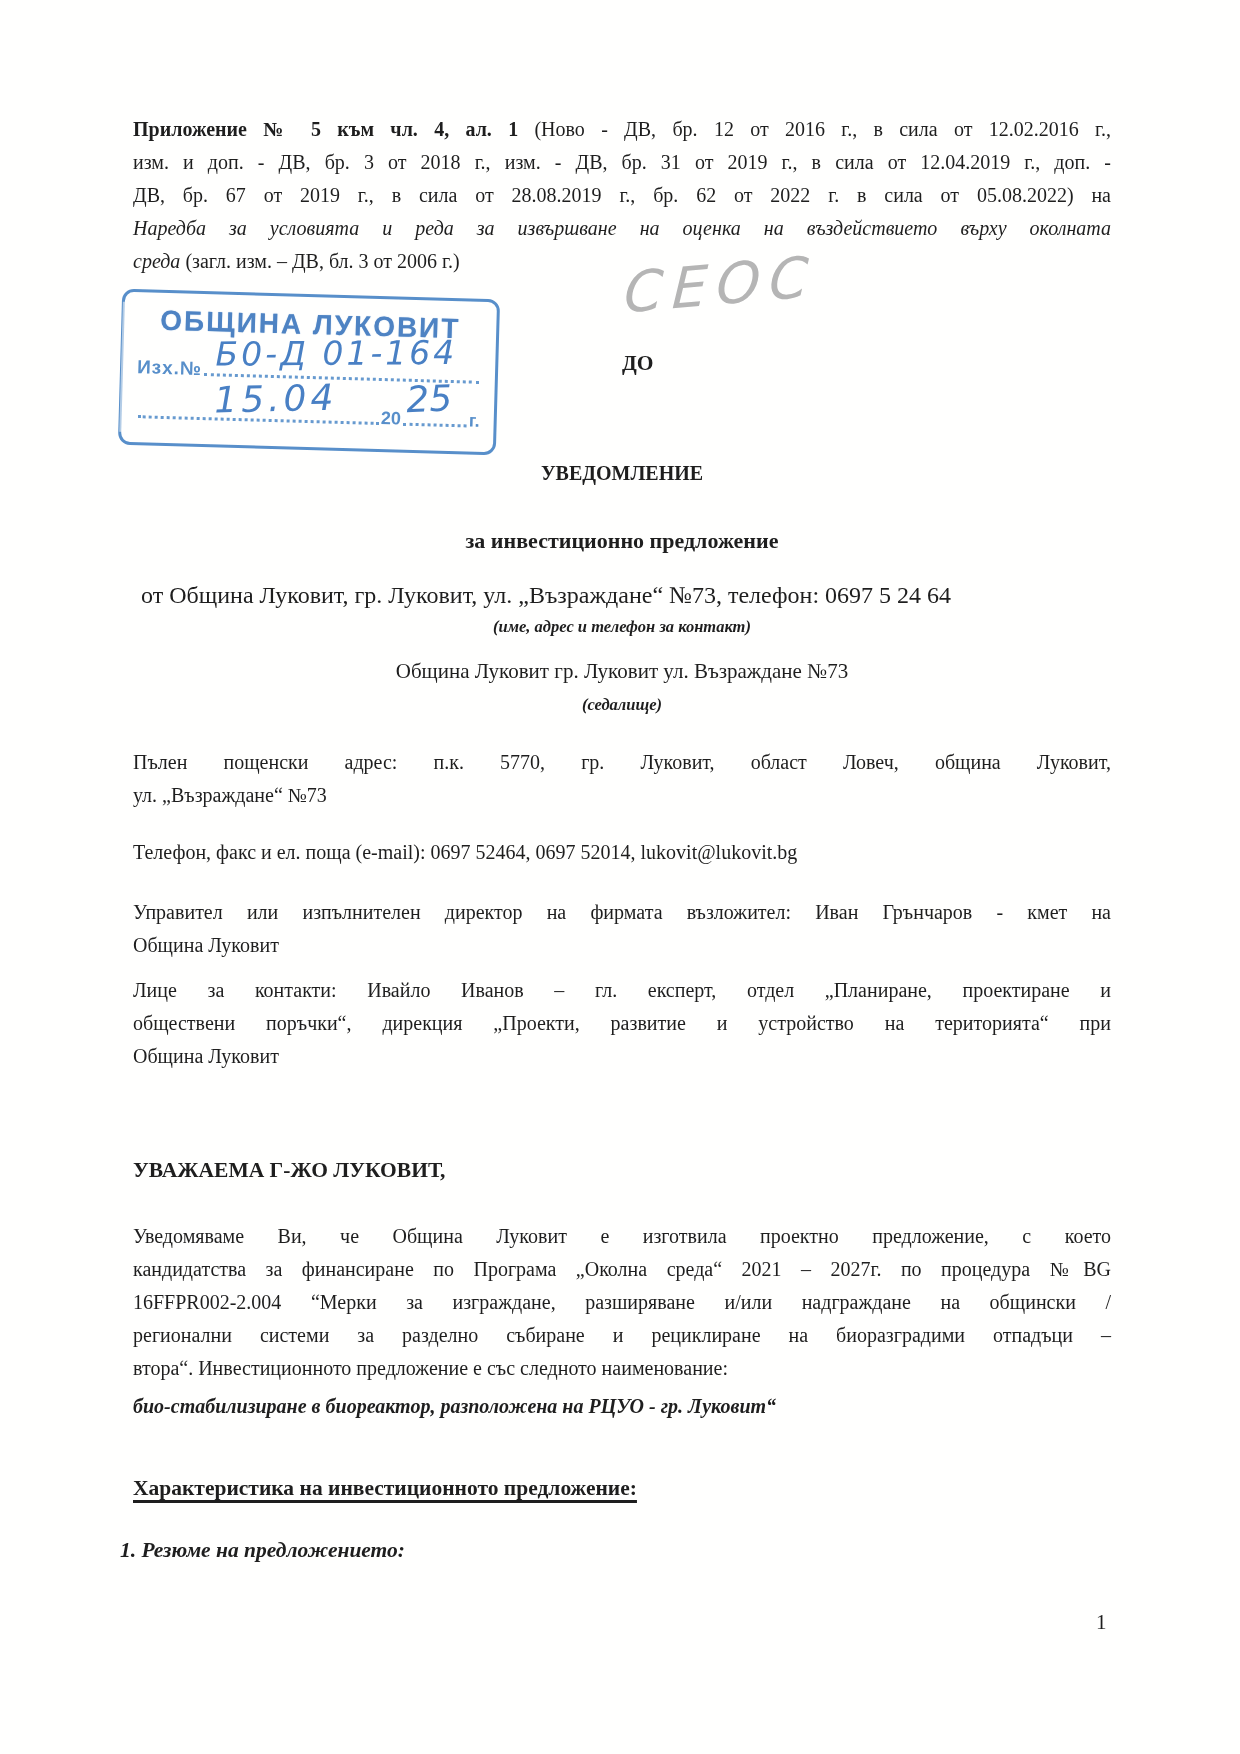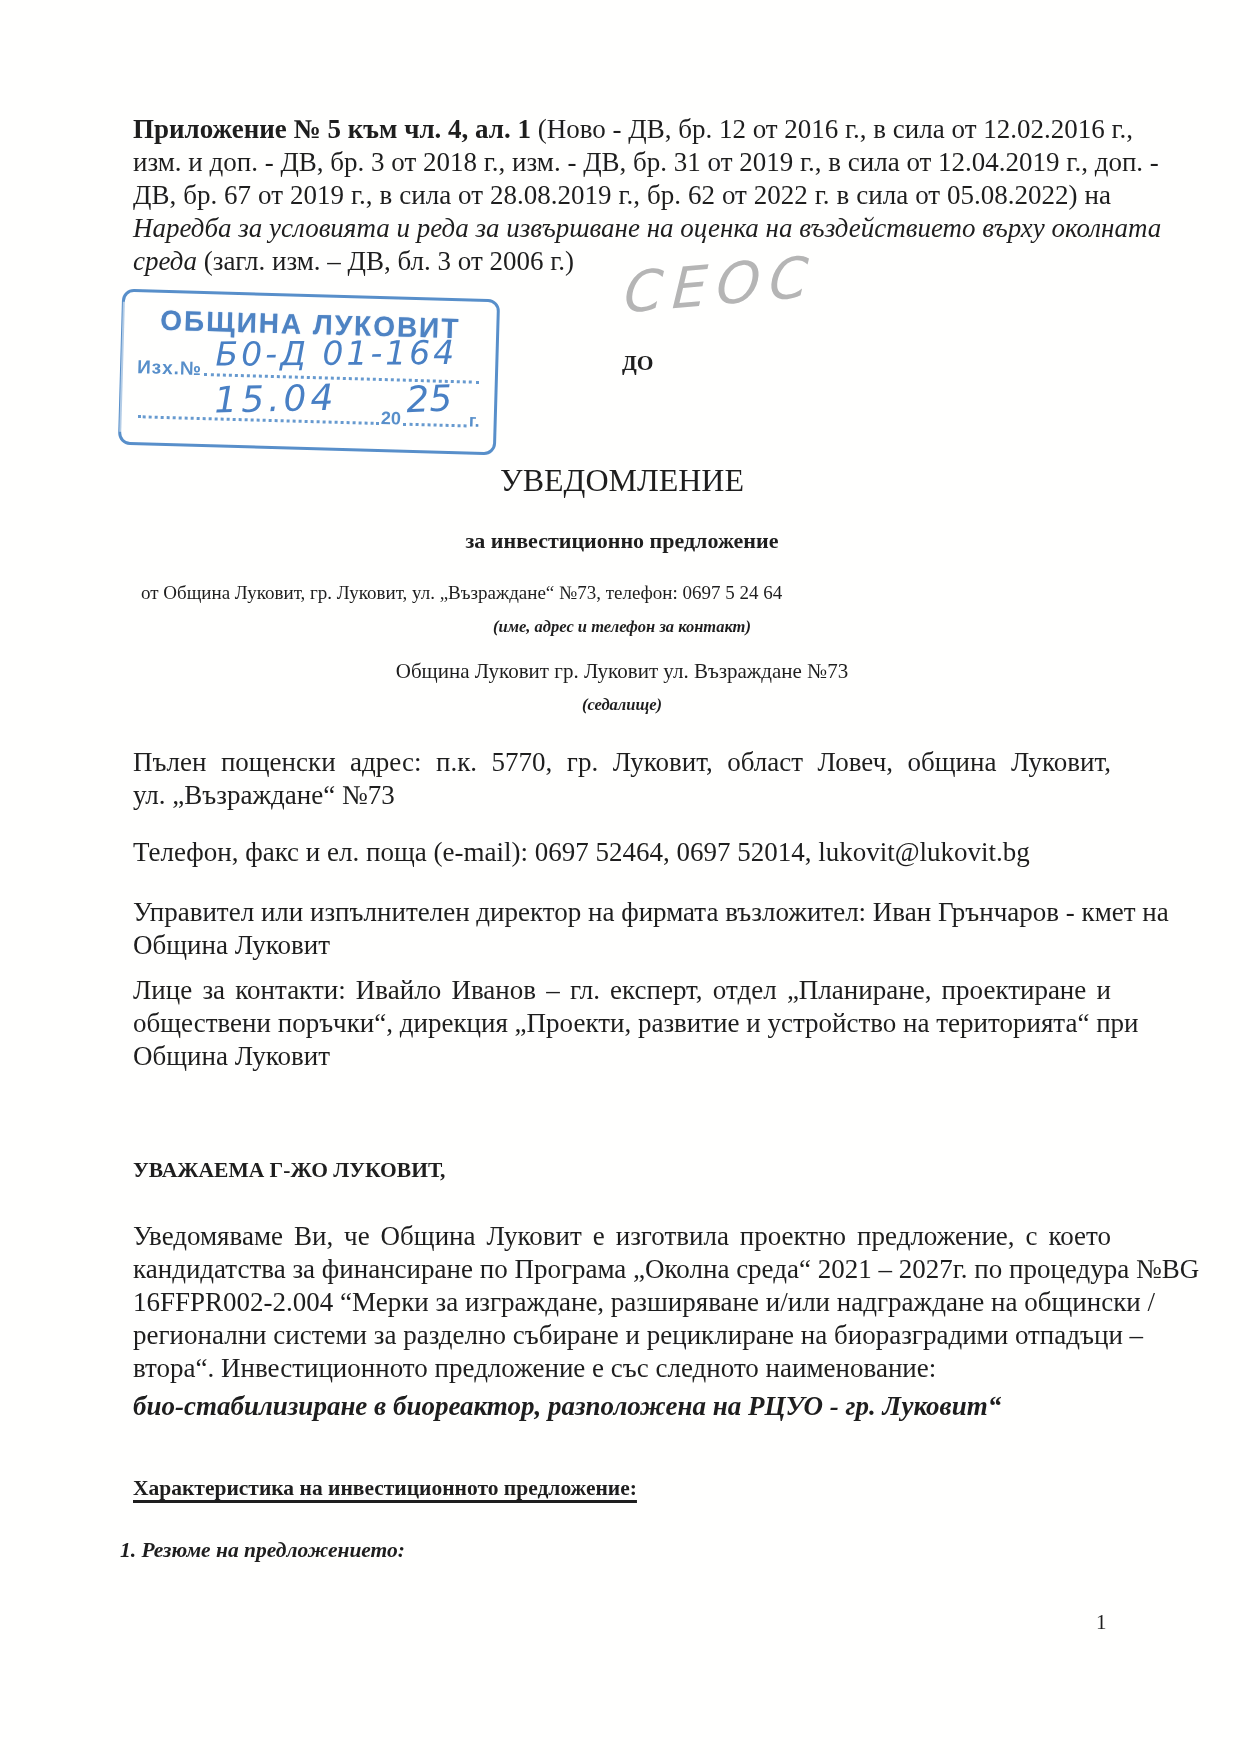--- a/index.html
+++ b/index.html
@@ -7,21 +7,21 @@
     position:relative;
     width:1240px;height:1754px;
     margin:0 auto;
     background:#fffffe;
     font-family:"Liberation Serif", serif;
     color:#1e1e1e;
     overflow:hidden;
   }
   .abs{position:absolute;}
   .col{left:133px;width:978px;}
-  .body-text{font-size:27px;line-height:33px;}
+  .body-text{font-size:20px;line-height:33px;}
   .jline{text-align:justify;text-align-last:justify;white-space:nowrap;}
   .b{font-weight:bold;}
   .i{font-style:italic;}
   .center{text-align:center;}
 
   
   #header-note{top:113px;}
 
   
   .stamp{
@@ -73,23 +73,23 @@
     font-family:"DejaVu Sans", sans-serif;
     font-style:italic;font-size:56px;letter-spacing:9px;
     color:#a3a3a3;opacity:.8;
     transform:rotate(-5deg) skewX(-8deg);
   }
 
   
   #recipient{top:346px;left:622px;font-weight:bold;font-size:21.5px;line-height:35px;}
 
   
-  #doc-title{top:462px;font-weight:normal;font-size:32px;}
+  #doc-title{top:462px;font-weight:bold;font-size:20px;}
   #doc-subtitle{top:528px;font-weight:bold;font-size:22px;}
-  #sender-line{top:582px;left:141px;font-size:19px;}
+  #sender-line{top:582px;left:141px;font-size:24px;}
   .caption{font-weight:bold;font-style:italic;font-size:16.5px;}
   #sender-caption{top:617px;}
   #seat-line{top:659px;font-size:21px;}
   #seat-caption{top:695px;}
 
   
   #postal{top:746px;}
   #phone{top:836px;}
   #manager{top:896px;}
   #contact{top:974px;}

